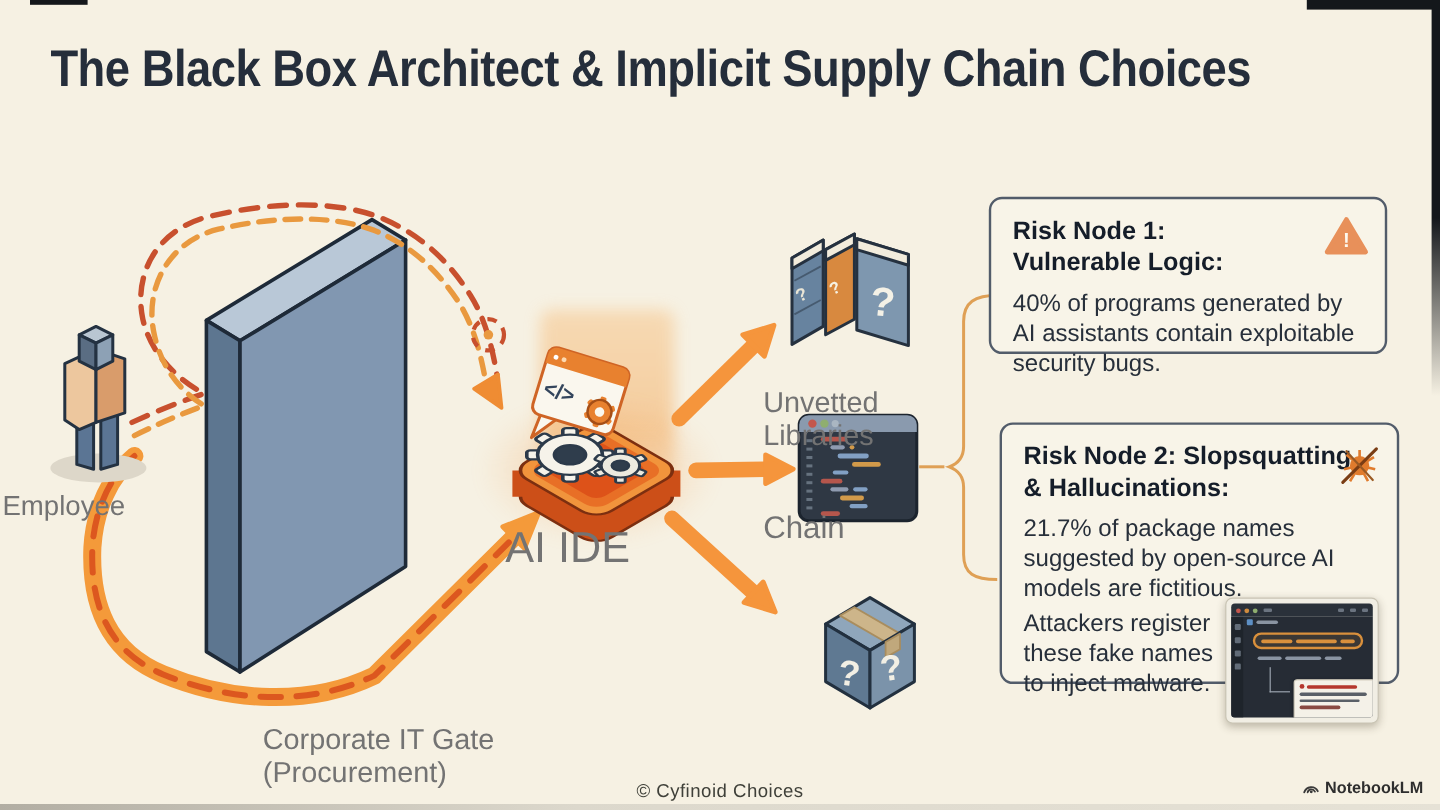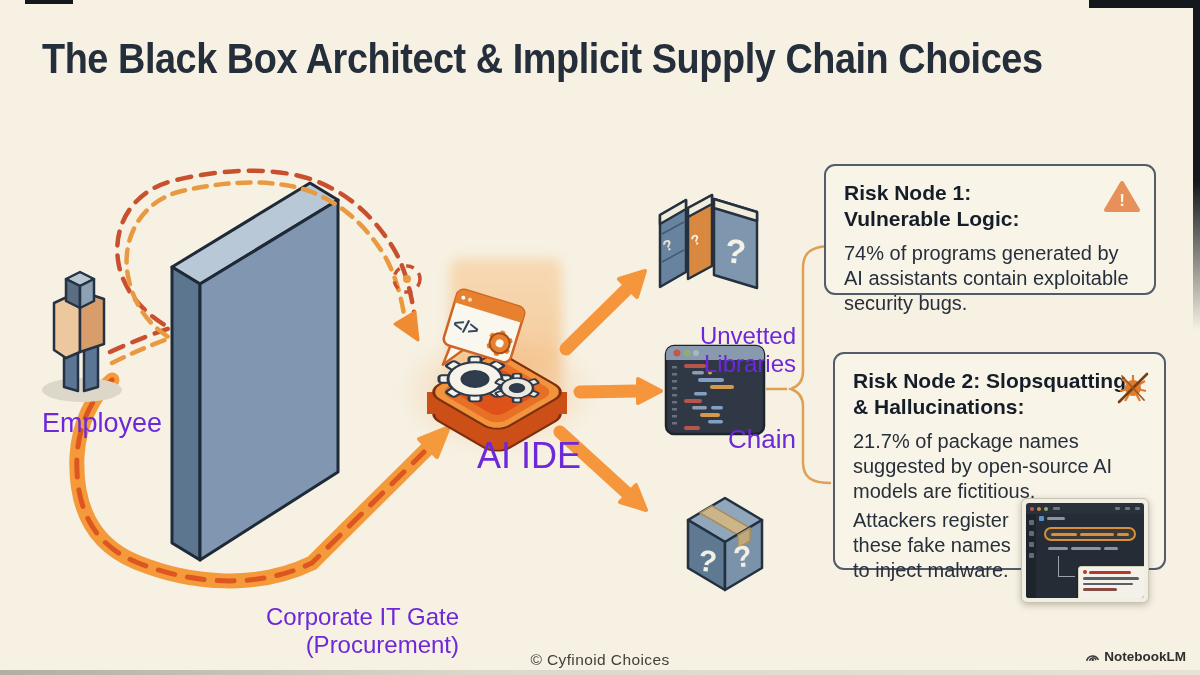--- a/index.html
+++ b/index.html
@@ -4,22 +4,22 @@
 <style>
   html,body{margin:0;padding:0;background:#222;}
   .stage{position:relative;width:1200px;height:675px;background:#f6f1e3;overflow:hidden;
          font-family:"Liberation Sans",sans-serif;color:#232c38;}
   .abs{position:absolute;}
   .ml{white-space:pre-line;}
   
   .title{left:42px;top:34px;font-size:43px;font-weight:bold;color:#252e3b;white-space:nowrap;
          letter-spacing:-0.5px;transform:scaleX(0.88);transform-origin:left top;}
   
-  .lbl{text-align:right;line-height:1.18;color:#6d28d9;}
-  .lbl-employee{left:2px;top:408px;width:160px;font-size:27px;}
+  .lbl{text-align:left;line-height:1.18;color:#737373;}
+  .lbl-employee{left:2px;top:408px;width:160px;font-size:23px;}
   .lbl-gate{left:219px;top:563px;width:240px;font-size:24px;margin-top:40px;}
   .lbl-aiide{left:421px;top:435px;width:160px;font-size:36px;}
   .lbl-unvetted{left:636px;top:322px;width:160px;font-size:24px;}
   .lbl-code{left:636px;top:424px;width:160px;font-size:26px;}
   .lbl-blackbox{left:637px;top:588px;width:160px;font-size:25px;}
   
   .risk-box{position:absolute;background:#f8f4e8;border:2px solid #525c6a;border-radius:11px;
             box-sizing:border-box;padding:14px 18px;}
   .risk1{left:824px;top:164px;width:332px;height:131px;}
   .risk2{left:833px;top:352px;width:333px;height:218px;}
@@ -253,21 +253,21 @@
   <div class="abs lbl lbl-gate ml">Corporate IT Gate
 (Procurement)</div>
   <div class="abs lbl lbl-aiide">AI IDE</div>
   <div class="abs lbl lbl-unvetted ml">Unvetted
 Libraries</div>
   <div class="abs lbl lbl-code">Chain</div>
 
   <div class="risk-box risk1">
     <div class="risk-title ml">Risk Node 1:
 Vulnerable Logic:</div>
-    <div class="risk-body ml">74% of programs generated by
+    <div class="risk-body ml">40% of programs generated by
 AI assistants contain exploitable
 security bugs.</div>
     <svg class="risk-icon" width="38" height="34" viewBox="0 0 38 34">
       <path d="M19 3 L35 30 H3 Z" fill="#e8905a" stroke="#e8905a" stroke-width="4" stroke-linejoin="round"></path>
       <text x="19" y="26" font-size="17" font-weight="bold" fill="#fdf8ee" text-anchor="middle">!</text>
     </svg>
   </div>
 
   <div class="risk-box risk2">
     <div class="risk-title ml" style="width:280px;">Risk Node 2: Slopsquatting

